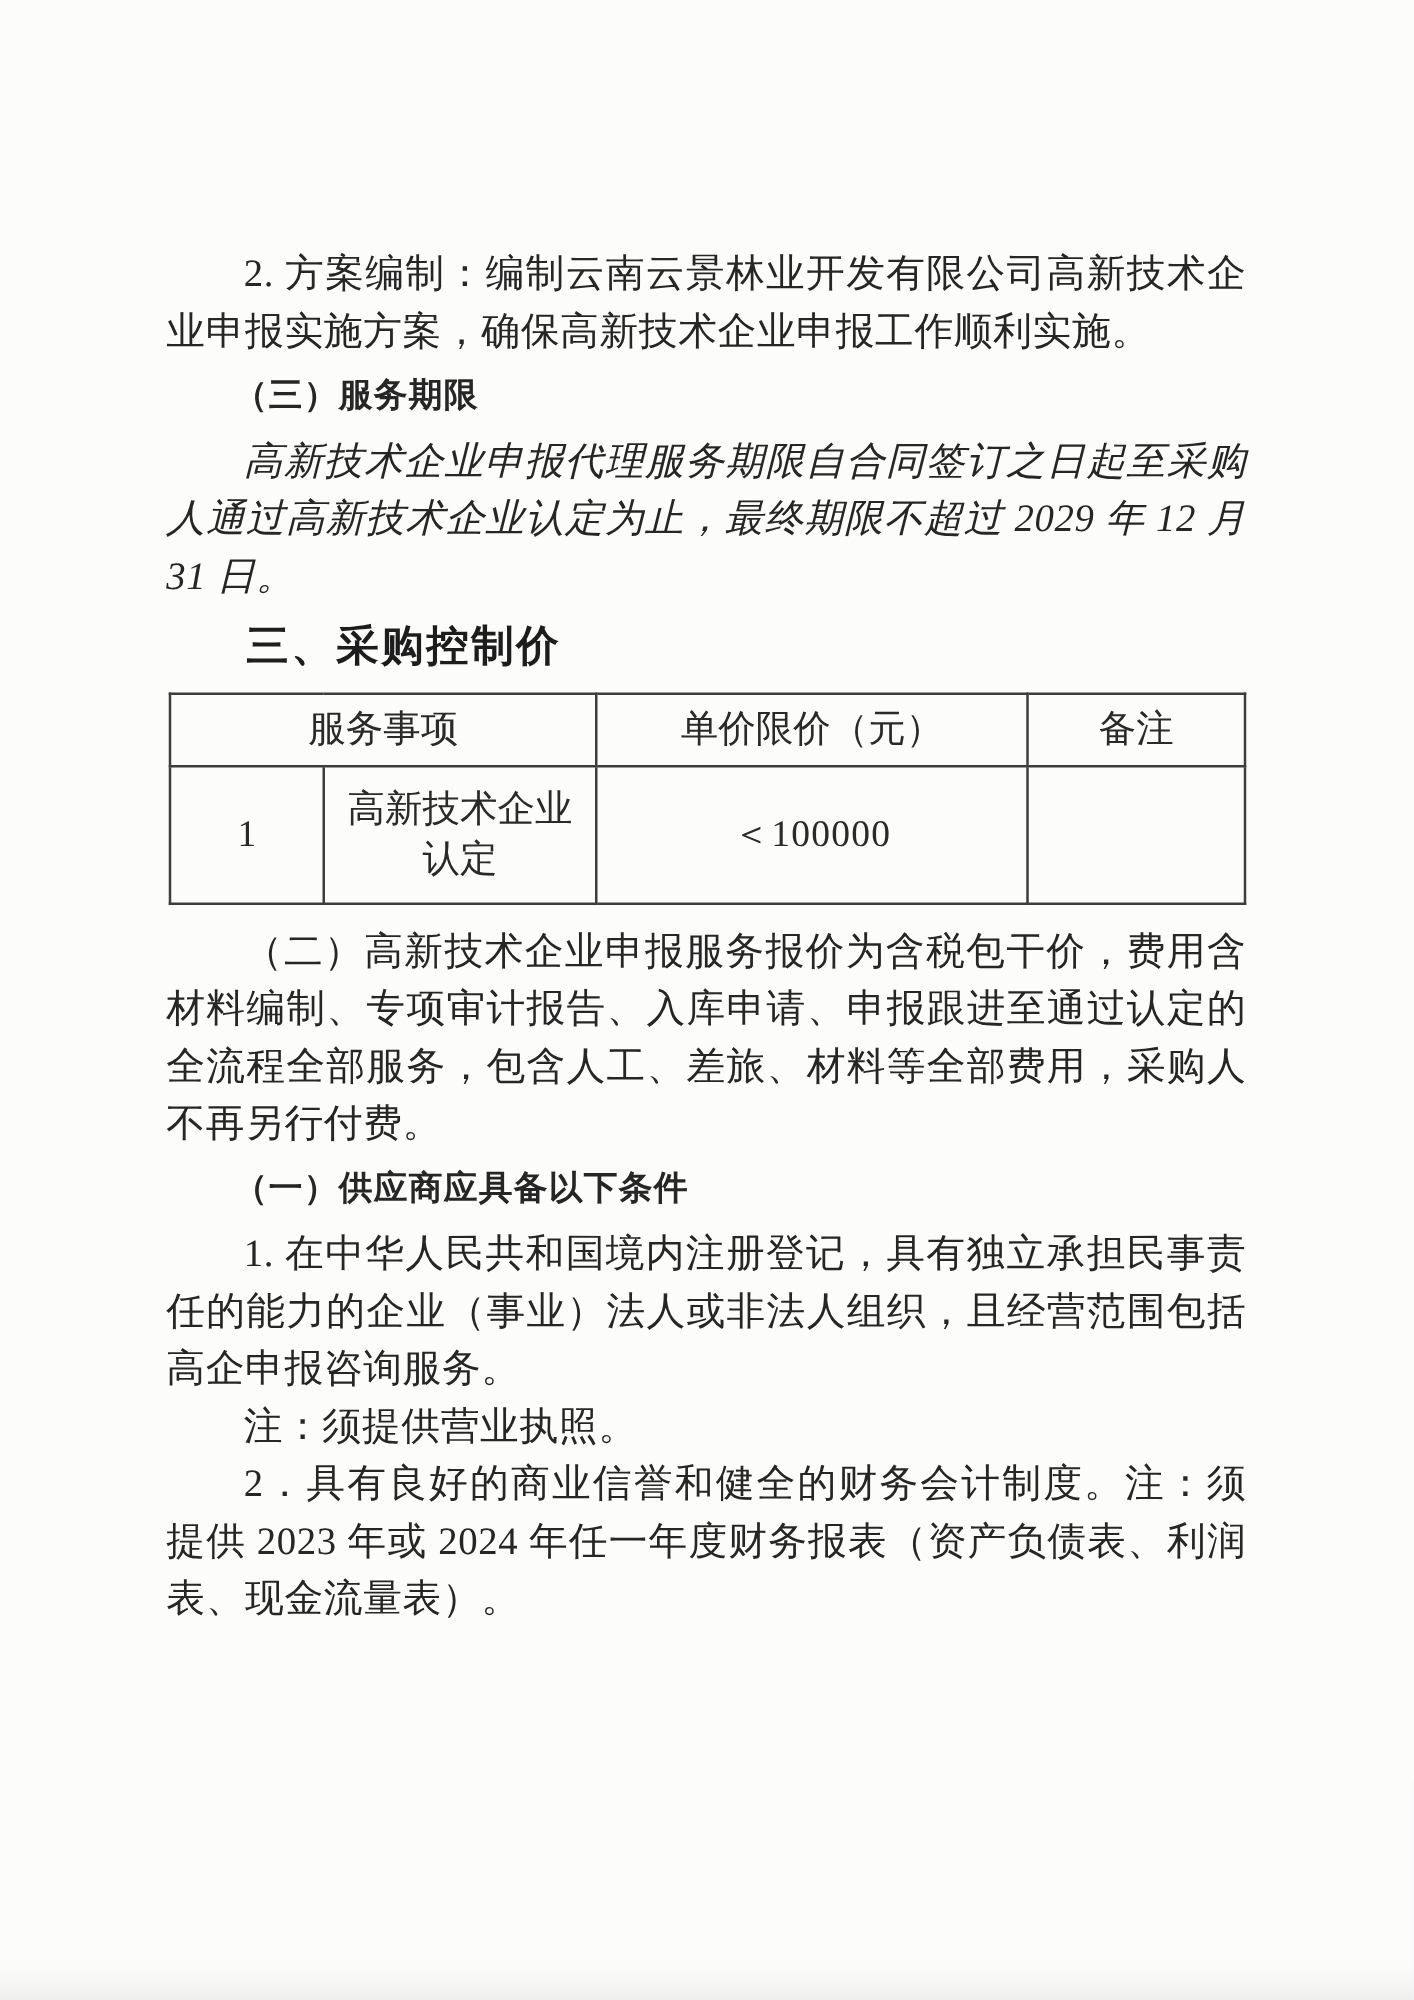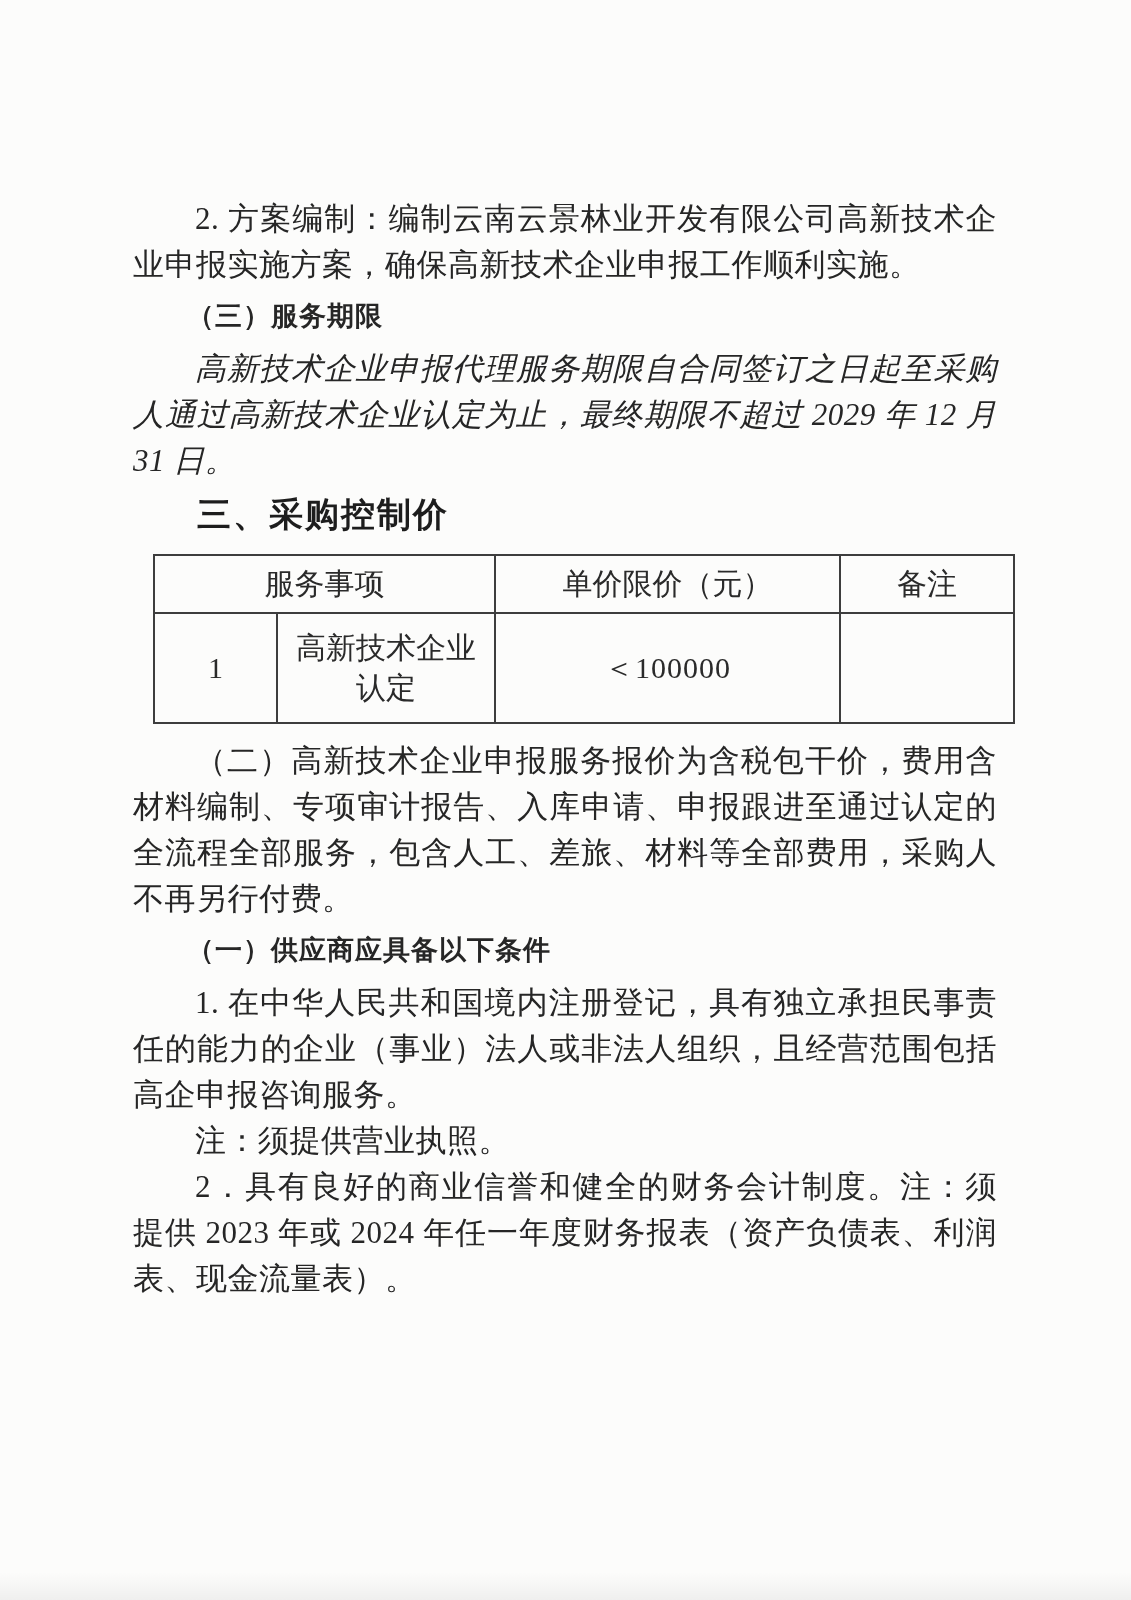--- a/index.html
+++ b/index.html
@@ -34,31 +34,31 @@
     line-height: 48px;
     font-weight: 700;
     text-indent: 2em;
     letter-spacing: 1px;
   }
   .heading-major {
     margin: 8px 0 2px 0;
     font-size: 34px;
     line-height: 50px;
     font-weight: 700;
-    font-family: Liberation Mono, monospace;
+    font-family: Liberation Sans, sans-serif;
     text-indent: 64px;
     letter-spacing: 2px;
     color: #1d1d1d;
   }
   .gap-xs { margin-top: 4px; font-style: italic; }
   table.price-table {
     border-collapse: collapse;
     table-layout: fixed;
     width: 860px;
-    margin: 12px 0 14px 20px;
+    margin: 12px 0 14px 2px;
     font-size: 30px;
     color: #2a2a2a;
   }
   table.price-table td {
     border: 2px solid #3d3d3d;
     text-align: center;
     vertical-align: middle;
     padding: 2px 6px;
     line-height: 40px;
   }

